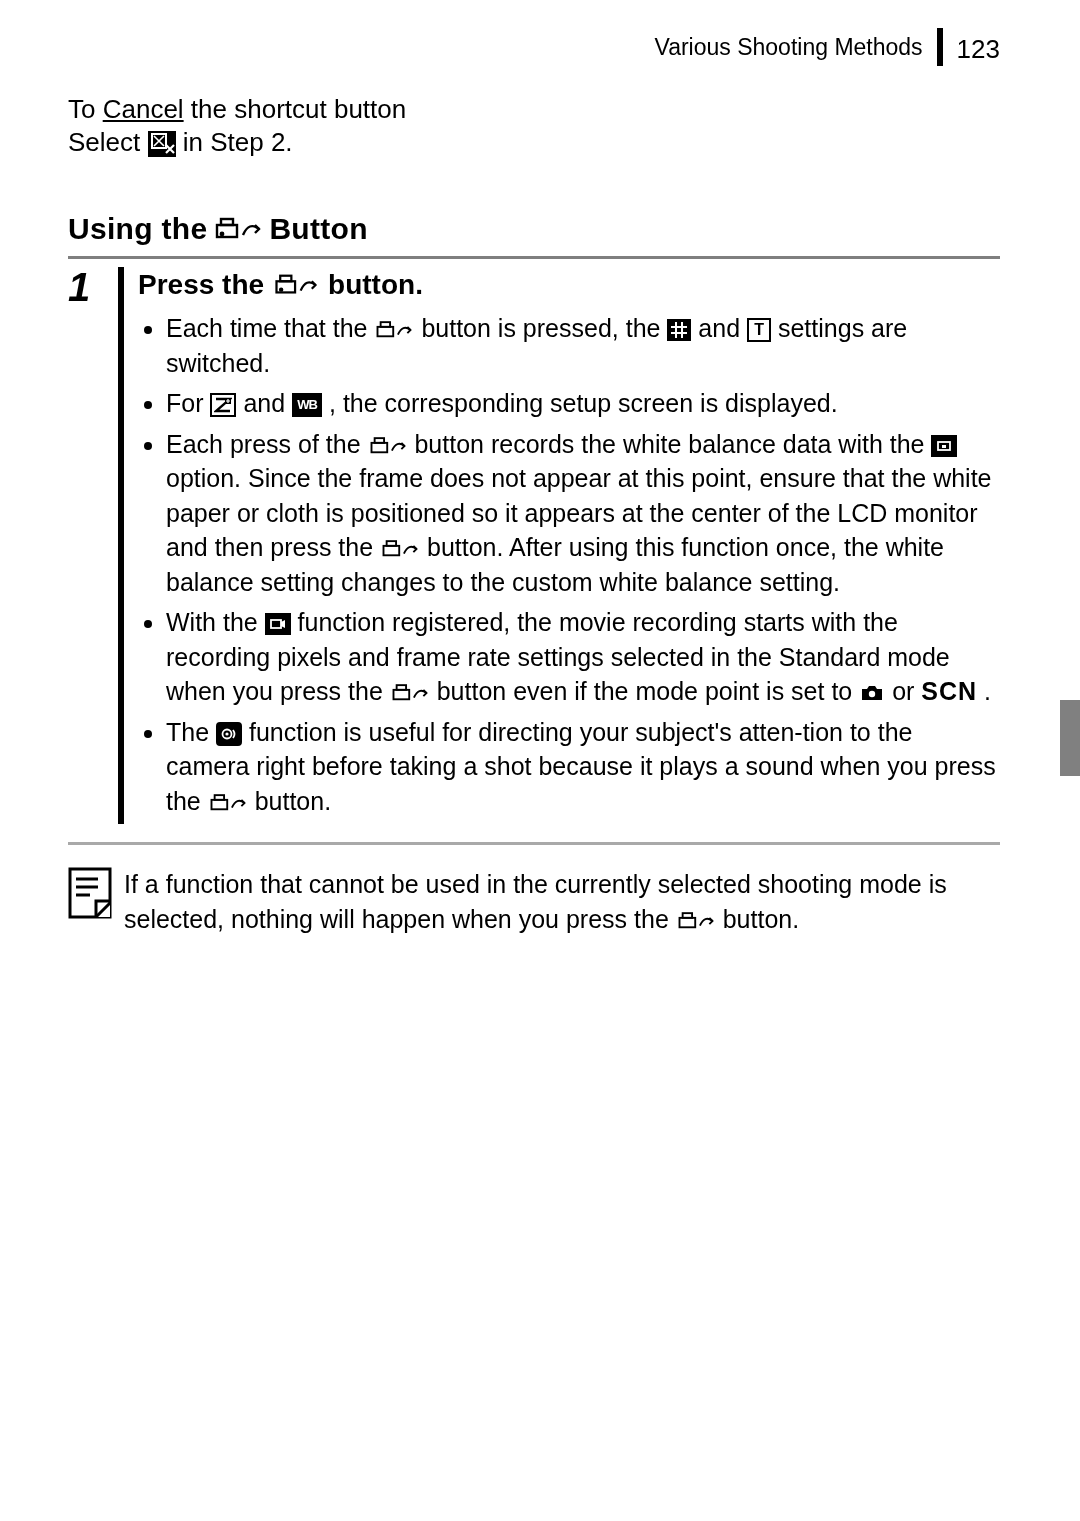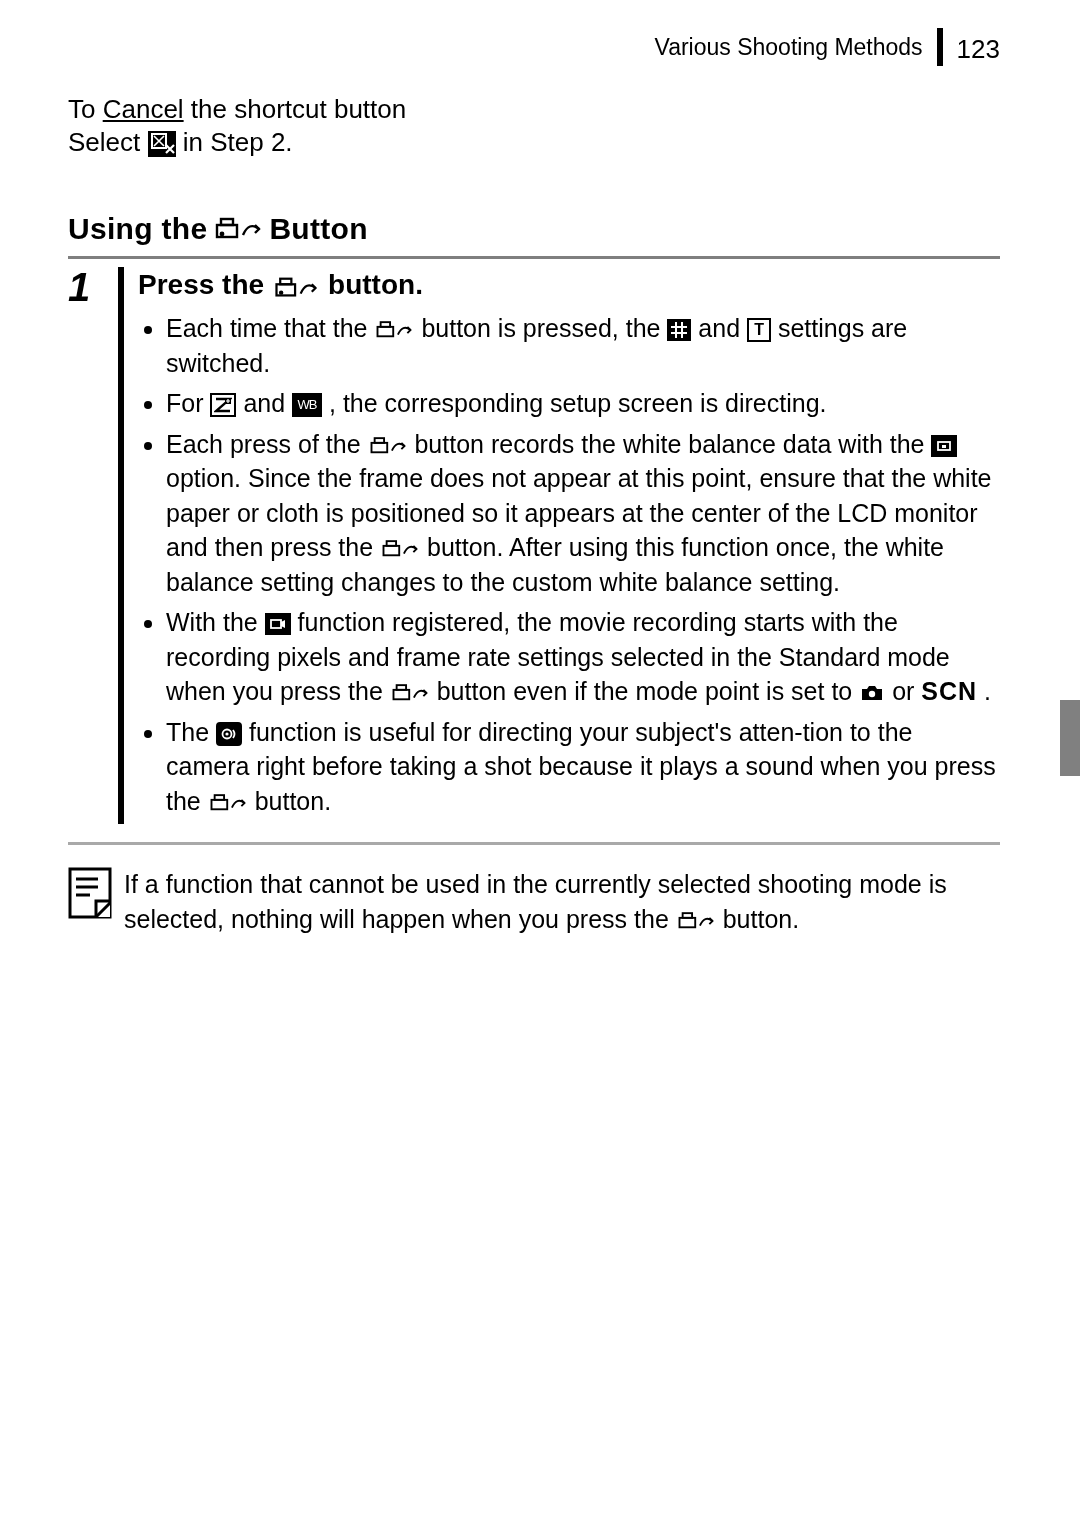--- a/index.html
+++ b/index.html
@@ -9,21 +9,21 @@
   .hdr-num{font-size:26px}
   .cancel-title{font-weight:400;font-size:26px;margin-top:28px}
   .cancel-title .u{text-decoration:underline}
   .cancel-line{font-size:26px;margin-top:2px}
   .section-head{margin-top:54px;font-weight:900;font-size:30px;letter-spacing:0.3px;display:flex;align-items:center;gap:8px}
   .hr{border:0;border-top:3px solid #7f7f7f;margin:10px 0 0 0}
   .step-row{display:flex;align-items:stretch;margin-top:8px}
   .step-num{font-style:italic;font-weight:900;font-size:40px;line-height:40px;width:44px}
   .step-sep{width:6px;background:#000;margin:0 14px 0 6px}
   .step-body{flex:1;padding-top:2px}
-  .step-title{font-weight:900;font-size:28px;display:flex;align-items:flex-end;gap:10px}
+  .step-title{font-weight:900;font-size:28px;display:flex;align-items:center;gap:10px}
   .bullets{list-style:disc;margin:10px 0 0 0;padding-left:28px;font-size:25px;line-height:1.38}
   .bullets li{margin-bottom:6px}
   .hr2{border:0;border-top:3px solid #a9a9a9;margin:18px 0 0 0}
   .note{display:flex;gap:12px;margin-top:22px;font-size:25px;line-height:1.38}
   .note-icon{width:44px;flex:0 0 44px}
   .tab{position:absolute;right:0;top:700px;width:20px;height:76px;background:#808080}
   .icon{display:inline-flex;vertical-align:middle}
   .icon svg{display:block}
   .icon-box{display:inline-flex;align-items:center;justify-content:center;border:2px solid #000;box-sizing:border-box}
   .icon-box.fill{background:#000;color:#fff}
@@ -121,23 +121,23 @@
           <span>For </span>
           <span class="icon icon-box" style="width:26px;height:24px">
               <svg width="18" height="16" viewBox="0 0 18 16">
                 <path d="M2 2 H16 L2 14 H16" fill="none" stroke="#000" stroke-width="2.4"></path>
                 <rect x="11" y="1" width="6" height="6" fill="#000"></rect>
                 <path d="M12 4 H16 M14 2 V6" stroke="#fff" stroke-width="1.2"></path>
               </svg>
             </span>
           <span> and </span>
           <span class="icon icon-box fill" style="width:30px;height:24px">
-              <span style="color:#fff;font-weight:400;font-size:13px;letter-spacing:-1px">WB</span>
-            </span>
-          <span>, the corresponding setup screen is directing.</span>
+              <span style="color:#fff;font-weight:700;font-size:13px;letter-spacing:-1px">WB</span>
+            </span>
+          <span>, the corresponding setup screen is displayed.</span>
         </li>
         <li>
           <span>Each press of the </span>
           <span class="icon">
               <svg width="40" height="22" viewBox="0 0 46 28">
                 <g fill="none" stroke="#000" stroke-width="2.4">
                   <rect x="2" y="10" width="20" height="12"></rect>
                   <rect x="6" y="4" width="12" height="6"></rect>
                 </g>
                 <path d="M28 20 Q34 6 44 14" fill="none" stroke="#000" stroke-width="2.4"></path>

